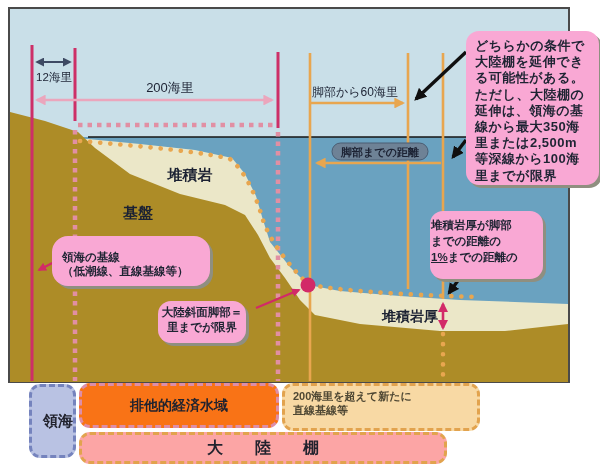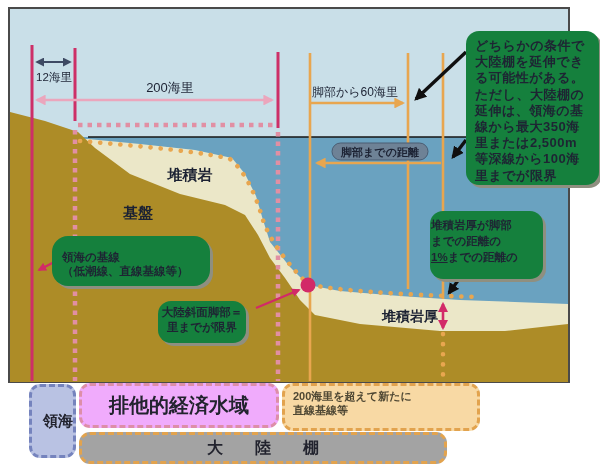--- a/index.html
+++ b/index.html
@@ -1,40 +1,40 @@
 <!DOCTYPE html>
 <html><head>
 <meta charset="utf-8">
 <style>
   html,body{margin:0;padding:0;background:#fff;}
   #stage{position:relative;width:600px;height:470px;background:#ffffff;overflow:hidden;
          font-family:"Liberation Sans","DejaVu Sans",sans-serif;}
   #diagram-svg{position:absolute;left:0;top:0;}
-  .note{position:absolute;background:#15803d;border-radius:13px;
+  .note{position:absolute;background:#f9a8d4;border-radius:13px;
         box-shadow:3px 3px 0 #8f8f80;color:#1e2433;font-weight:bold;}
   .note .ln{white-space:nowrap;}
   #big-note{left:466px;top:31px;width:124px;height:147px;padding:7px 0 0 9px;
             font-size:13px;line-height:16.2px;letter-spacing:.5px;}
   #baseline-note{left:52px;top:236px;width:148px;height:36px;padding:14px 0 0 10px;
                  font-size:11.5px;line-height:14px;border-radius:16px;}
   #foot-note{left:158px;top:301px;width:88px;height:38px;padding:4px 0 0 0;
              font-size:11.5px;line-height:15px;text-align:center;}
   #onepercent-note{left:430px;top:211px;width:112px;height:62px;padding:6px 0 0 1px;
                    font-size:11.5px;line-height:16px;}
   .uline{text-decoration:underline;}
   .legend-box{position:absolute;border-radius:11px;color:#22232e;font-weight:bold;
               display:flex;align-items:center;justify-content:center;box-sizing:border-box;}
   #ryokai-box{left:29px;top:384px;width:47px;height:74px;background:#b9c2e3;
               border:3px dashed #7583bd;font-size:15px;justify-content:flex-end;}
-  #eez-box{left:79px;top:383px;width:200px;height:45px;background:#f0abfc;
-           border:3px dashed #dd8ea8;font-size:20px;}
+  #eez-box{left:79px;top:383px;width:200px;height:45px;background:#f97316;
+           border:3px dashed #dd8ea8;font-size:14px;}
   #beyond-box{left:282px;top:383px;width:198px;height:48px;background:#f8d9a4;
               border:3px dashed #e2a34e;font-size:11px;line-height:13.5px;color:#4e4733;
               display:block;padding:4px 18px 0 8px;}
-  #tana-box{left:79px;top:432px;width:368px;height:32px;background:#a3a3a3;
+  #tana-box{left:79px;top:432px;width:368px;height:32px;background:#fca5a5;
             border:3px dashed #e2a34e;font-size:16px;}
   text{font-family:"Liberation Sans","DejaVu Sans",sans-serif;fill:#1c2233;}
 </style>
 </head>
 <body>
 
 <div id="stage">
 
   <svg id="diagram-svg" width="600" height="470" viewBox="0 0 600 470">
     <defs>

